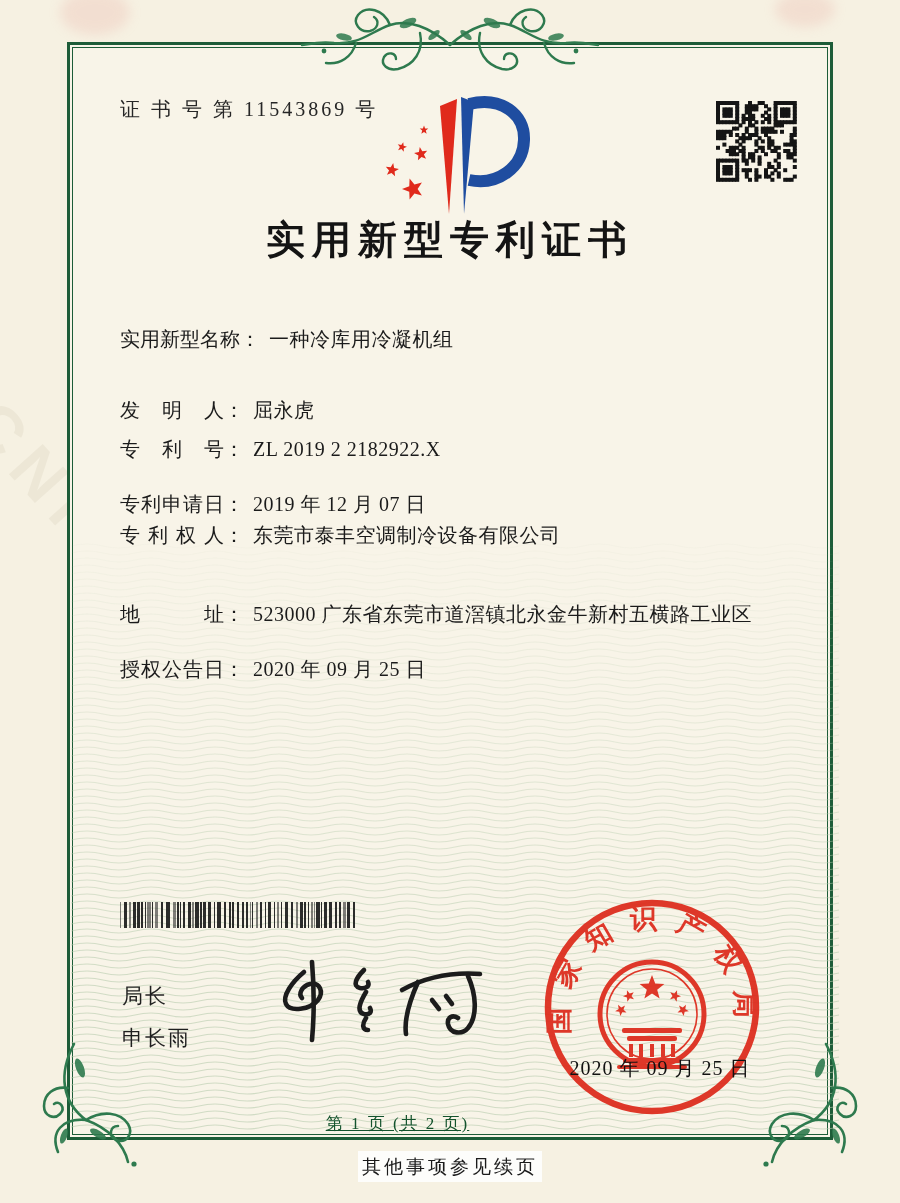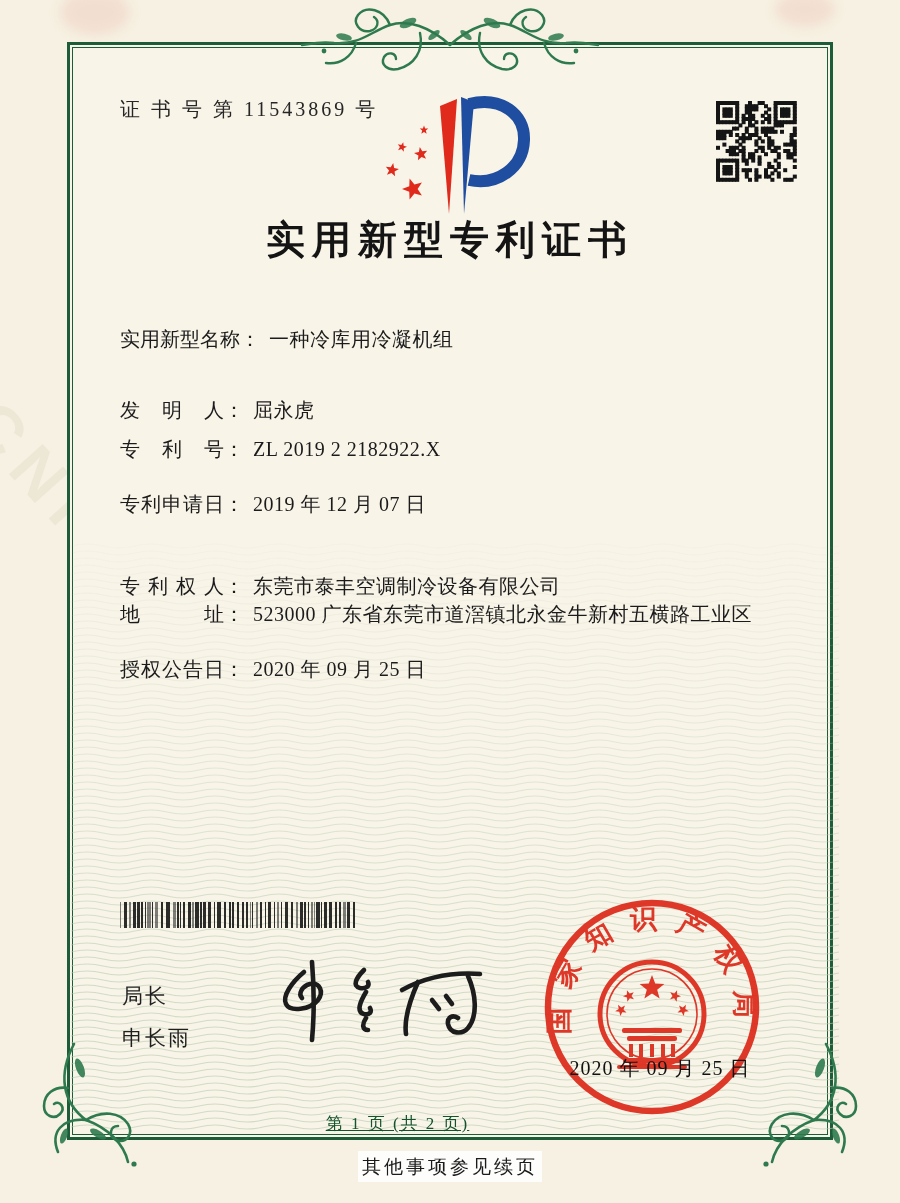--- a/index.html
+++ b/index.html
@@ -532,21 +532,21 @@
 </div>
 <div class="row" style="top:397px;">
   <span class="lab">发明人</span><span class="colon">：</span><span class="val">屈永虎</span>
 </div>
 <div class="row" style="top:436px;">
   <span class="lab">专利号</span><span class="colon">：</span><span class="val">ZL 2019 2 2182922.X</span>
 </div>
 <div class="row" style="top:491px;">
   <span class="lab">专利申请日</span><span class="colon">：</span><span class="val">2019 年 12 月 07 日</span>
 </div>
-<div class="row" style="top:573px;">
+<div class="row" style="top:522px;">
   <span class="lab">专利权人</span><span class="colon">：</span><span class="val">东莞市泰丰空调制冷设备有限公司</span>
 </div>
 <div class="row" style="top:601px;">
   <span class="lab">地址</span><span class="colon">：</span><span class="val">523000 广东省东莞市道滘镇北永金牛新村五横路工业区</span>
 </div>
 <div class="row row-pair" style="top:656px;">
   <span>
     <span class="lab">授权公告日</span><span class="colon">：</span><span class="val">2020 年 09 月 25 日</span>
   </span>
 </div>

